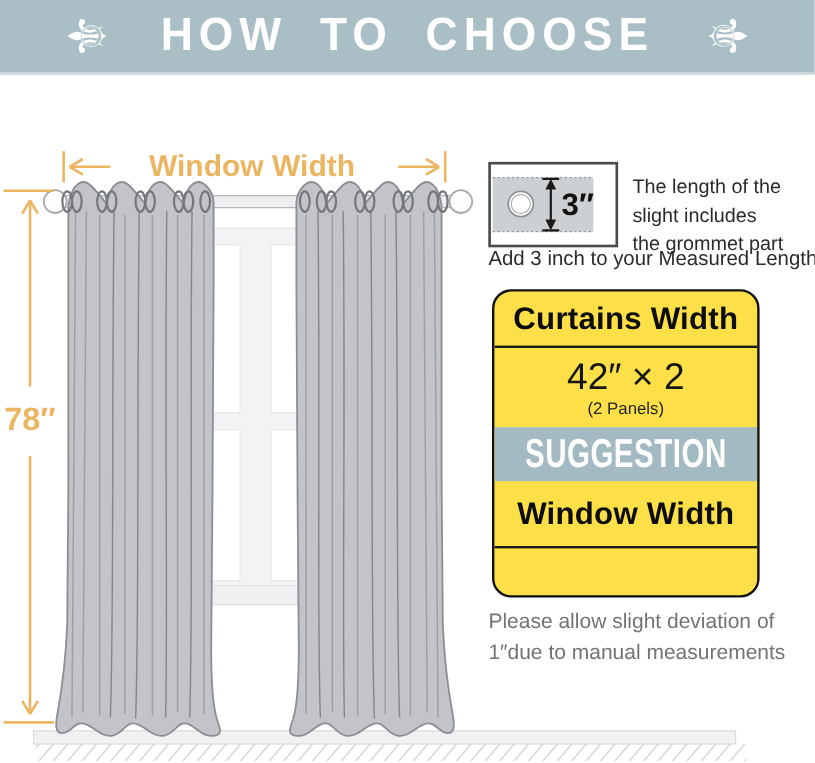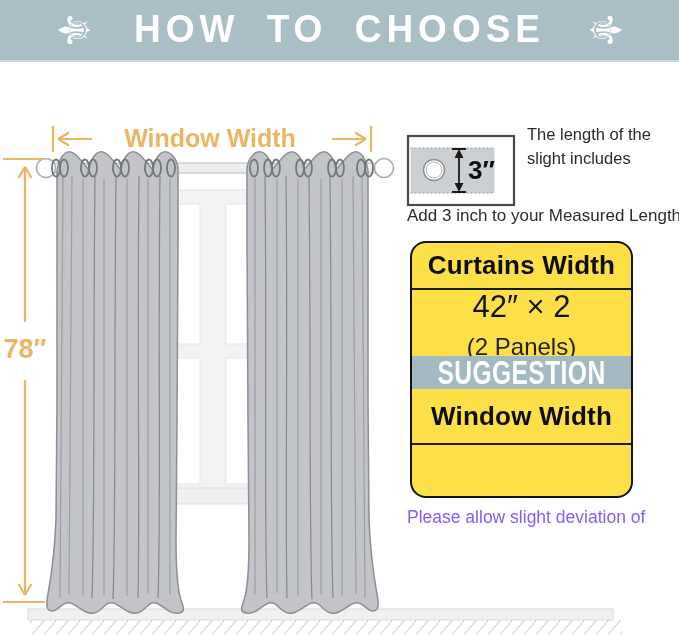--- a/index.html
+++ b/index.html
@@ -9,38 +9,38 @@
   
   .banner{position:absolute;left:0;top:0;width:679px;height:62px;background:#a9bec5;
           display:flex;align-items:center;justify-content:center;gap:40px;border-bottom:2px solid #c9d6da;box-sizing:border-box;}
   .banner-title{color:#ffffff;font-size:37px;font-weight:bold;letter-spacing:5px;word-spacing:12px;
                 transform:scaleY(1.05);margin-top:-2px;white-space:nowrap;}
   .ornament{color:#ffffff;font-size:44px;line-height:1;display:inline-block;}
   .ornament.left{transform:rotate(-90deg);}
   .ornament.right{transform:rotate(90deg);}
 
   
-  .grommet-desc{position:absolute;left:527px;top:123px;width:145px;font-size:16.5px;line-height:23.5px;color:#2b2b2b;}
+  .grommet-desc{position:absolute;left:527px;top:145px;width:145px;font-size:16.5px;line-height:23.5px;color:#2b2b2b;}
   .add-note{position:absolute;left:407px;top:206px;font-size:17px;color:#2b2b2b;white-space:nowrap;}
-  .footnote{position:absolute;left:407px;top:504px;width:265px;font-size:17.5px;line-height:26px;color:#8b5cf6;}
+  .footnote{position:absolute;left:407px;top:504px;width:265px;font-size:17.5px;line-height:26px;color:#737373;}
 
   
   .spec-table{position:absolute;left:410px;top:241px;width:223px;height:257px;box-sizing:border-box;
               border:2.5px solid #121212;border-radius:16px;background:#fde047;overflow:hidden;
               display:flex;flex-direction:column;}
   .tbl-row{display:flex;flex-direction:column;align-items:center;justify-content:center;}
   .tbl-head{font-weight:bold;font-size:26px;color:#0d0d0d;letter-spacing:0.2px;}
   .row-1{height:45px;}
-  .row-2{height:66px;justify-content:space-between;}
+  .row-2{height:66px;}
   .row-3{height:54px;}
   .row-4{flex:1;}
   .divider{height:0;border-top:2px solid #1a1a1a;width:100%;}
   .size-value{font-size:31px;font-weight:400;color:#141414;line-height:34px;}
-  .panels-note{font-size:24px;color:#222;line-height:19px;}
-  .suggestion-band{height:33px;background:#a3bac2;display:flex;align-items:center;justify-content:center;}
+  .panels-note{font-size:14px;color:#222;line-height:19px;}
+  .suggestion-band{height:45px;background:#a3bac2;display:flex;align-items:center;justify-content:center;}
   .suggestion-text{color:#ffffff;font-size:30px;font-weight:bold;letter-spacing:0.5px;
                    display:inline-block;transform:scale(0.82,1.12);}
   .range-value{font-size:27px;font-weight:400;color:#141414;}
 
   
   .illustration{position:absolute;left:0;top:0;width:679px;height:636px;}
   .gold-stroke{stroke:#ecb562;stroke-width:2.2;fill:none;}
   .gold-text{fill:#ecb562;font-weight:bold;font-family:"Liberation Sans",sans-serif;}
   .dim-black{stroke:#1a1a1a;stroke-width:1.8;fill:none;}
 </style>
@@ -147,20 +147,21 @@
 
   <div class="banner">
     <span class="ornament left">⚜</span>
     <div class="banner-title">HOW TO CHOOSE</div>
     <span class="ornament right">⚜</span>
   </div>
 
   <div class="grommet-desc">
     <div>The length of the</div>
     <div>slight includes</div>
+    <div>the grommet part</div>
   </div>
 
   <div class="add-note">Add 3 inch to your Measured Length</div>
 
   <div class="spec-table">
     <div class="tbl-row row-1">
       <span class="tbl-head">Curtains Width</span>
     </div>
     <div class="divider"></div>
     <div class="tbl-row row-2">
@@ -171,15 +172,16 @@
       <span class="suggestion-text">SUGGESTION</span>
     </div>
     <div class="tbl-row row-3">
       <span class="tbl-head">Window Width</span>
     </div>
     <div class="divider"></div>
   </div>
 
   <div class="footnote">
     <div>Please allow slight deviation of</div>
+    <div>1″due to manual measurements</div>
   </div>
 
 </div>
 
 </body></html>

